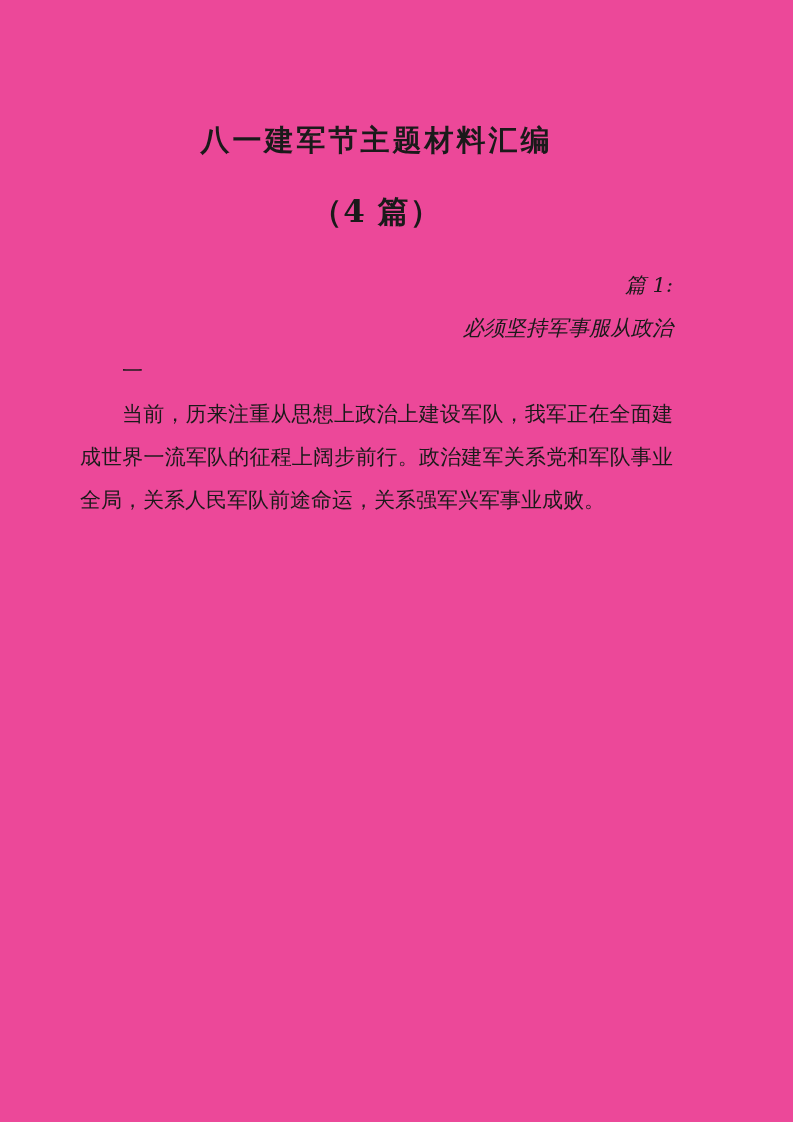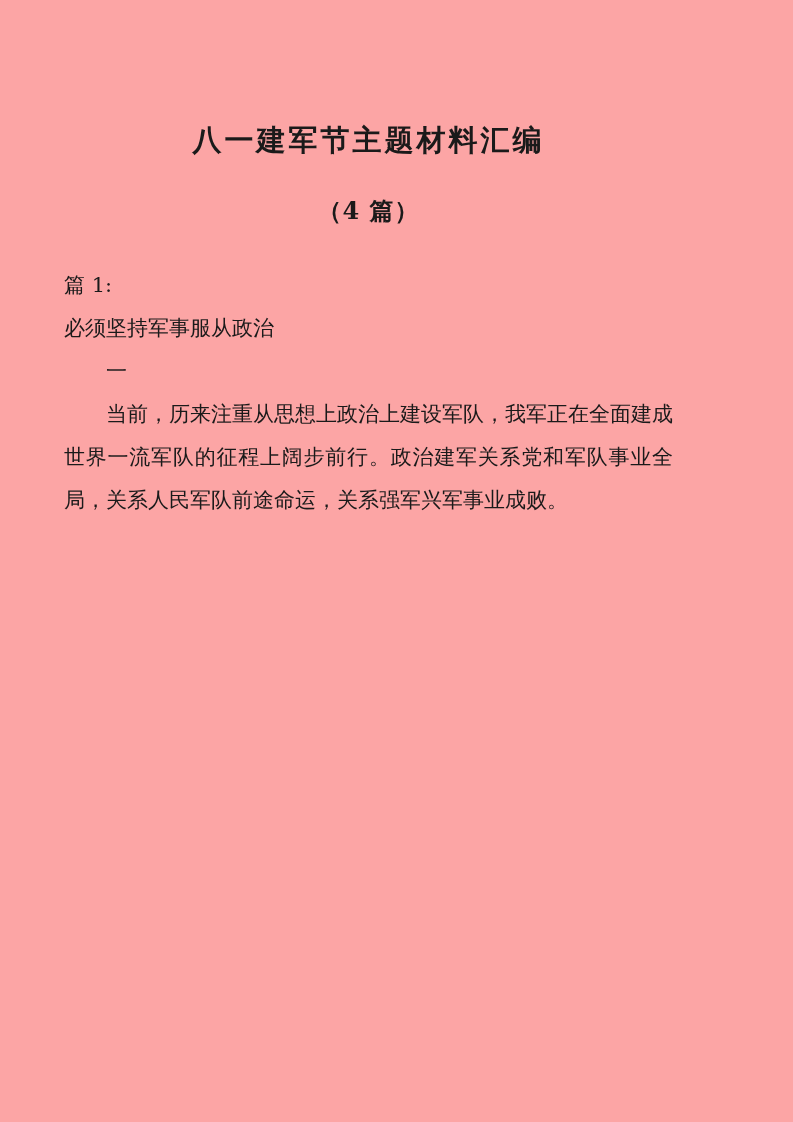--- a/index.html
+++ b/index.html
@@ -5,55 +5,56 @@
   html, body {
     margin: 0;
     padding: 0;
     background: #ffffff;
   }
   .page {
     position: relative;
     width: 793px;
     height: 1122px;
     box-sizing: border-box;
-    background: #fca5a5;
+    background: #ec4899;
     color: #1a1a1a;
-    padding: 120px 120px 0 64px;
+    padding: 120px 120px 0 80px;
     overflow: hidden;
     font-family: "DejaVu Serif", serif;
   }
   .doc-title {
     margin: 0;
     font-size: 29px;
     line-height: 40px;
     font-weight: bold;
     text-align: center;
     letter-spacing: 3px;
     white-space: nowrap;
   }
   .doc-subtitle {
     margin: 34px 0 0 0;
-    font-size: 24px;
+    font-size: 31px;
     line-height: 34px;
     font-weight: bold;
     text-align: center;
     letter-spacing: 1px;
   }
   .doc-body {
     margin-top: 36px;
     font-size: 21px;
     line-height: 43px;
   }
   .doc-body p {
     margin: 0;
     padding: 0;
   }
   .line {
     text-indent: 0;
-    text-align: left;
+    text-align: right;
+    font-style: italic;
   }
   .indent-only {
     text-indent: 2em;
     text-align: left;
   }
   .para {
     text-indent: 2em;
     text-align: justify;
   }
 </style>

